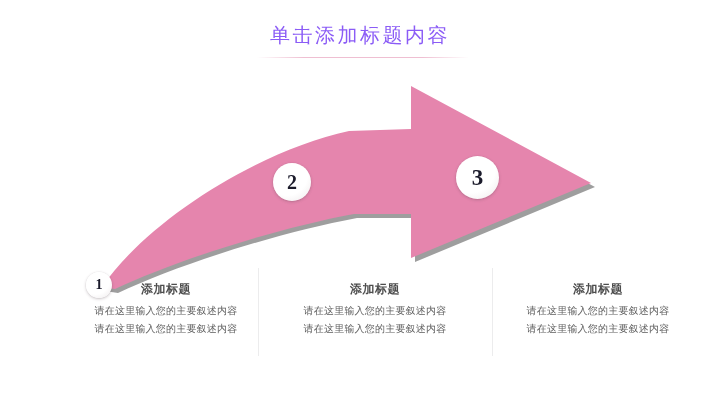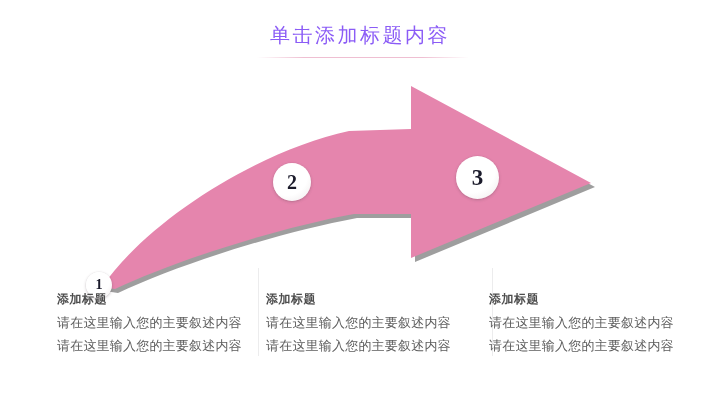--- a/index.html
+++ b/index.html
@@ -94,37 +94,38 @@
     width: 1px;
     height: 88px;
     background: #ececed;
   }
   #divider-1 { left: 258px; }
   #divider-2 { left: 492px; }
 
   
   .text-column {
     position: absolute;
-    top: 292px;
+    top: 282px;
     width: 218px;
+    text-align: center;
   }
   #column-1 { left: 57px; }
   #column-2 { left: 266px; }
   #column-3 { left: 489px; }
 
   .column-heading {
     font-size: 12px;
     font-weight: bold;
     color: #4d4d4d;
     letter-spacing: 0.5px;
     margin: 0 0 6px 0;
     line-height: 1.2;
   }
   .column-body-line {
-    font-size: 13px;
+    font-size: 10px;
     color: #5d5d5d;
     line-height: 1.75;
     letter-spacing: 0.2px;
     white-space: nowrap;
   }
 </style>
 </head>
 <body>
 
 <div id="slide-title">单击添加标题内容</div>

